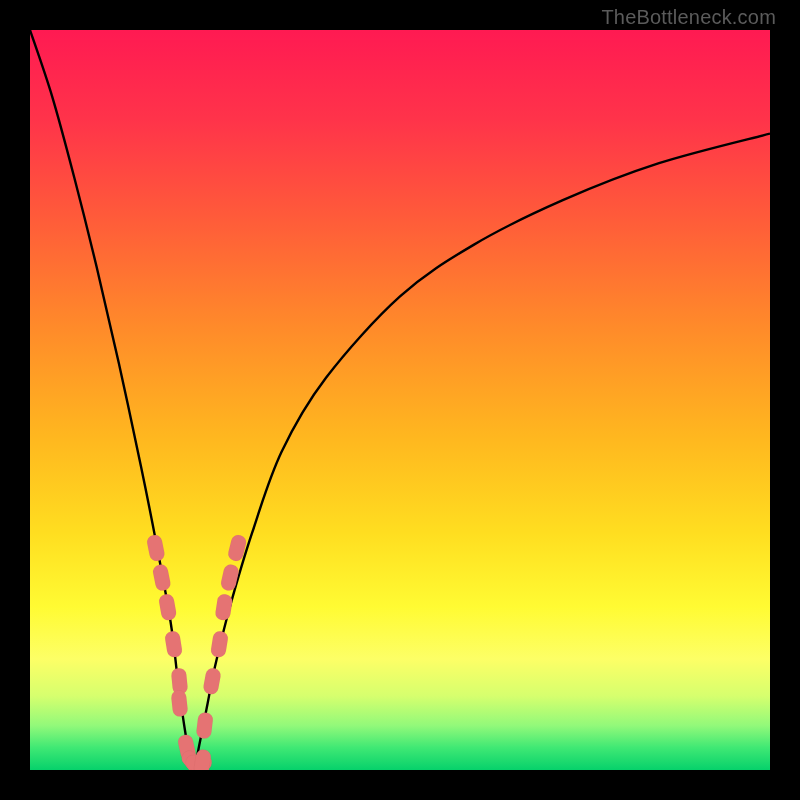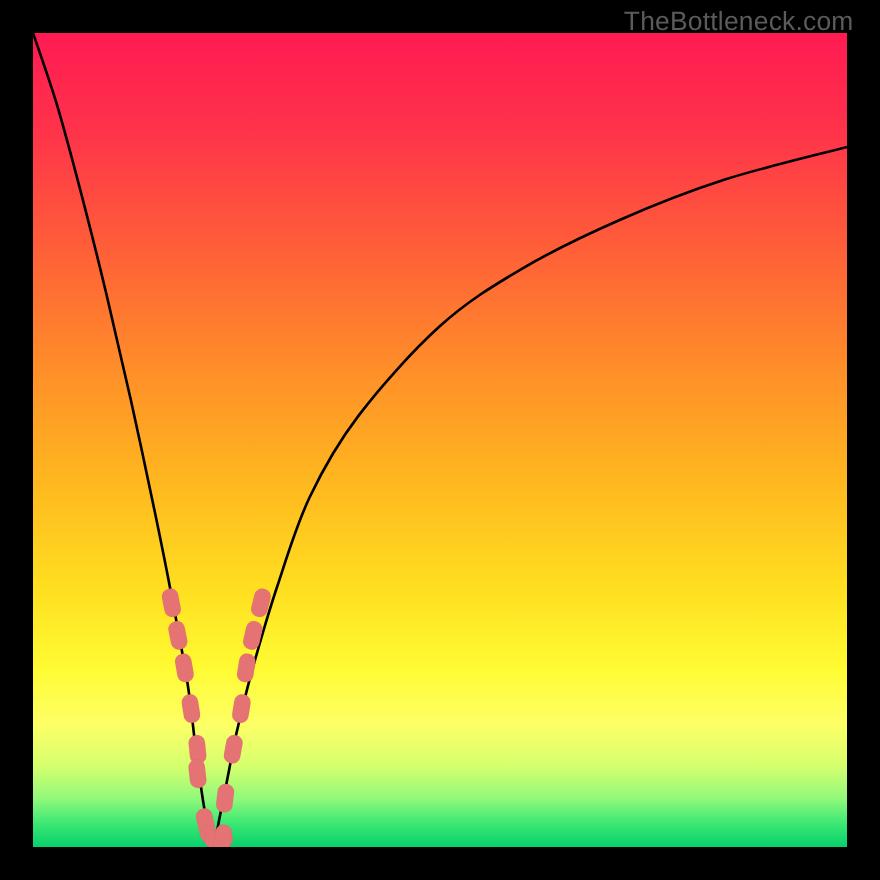--- a/index.html
+++ b/index.html
@@ -20,21 +20,21 @@
   }
   .gradient {
     position: absolute;
     inset: 0;
   }
   .watermark {
     position: absolute;
     top: 6px;
     right: 24px;
     font-family: Arial, Helvetica, sans-serif;
-    font-size: 24px;
+    font-size: 20px;
     font-weight: 500;
     color: #5b5b5b;
     letter-spacing: 0.2px;
     user-select: none;
   }
   svg.curve {
     position: absolute;
     inset: 0;
   }
   .bead {

